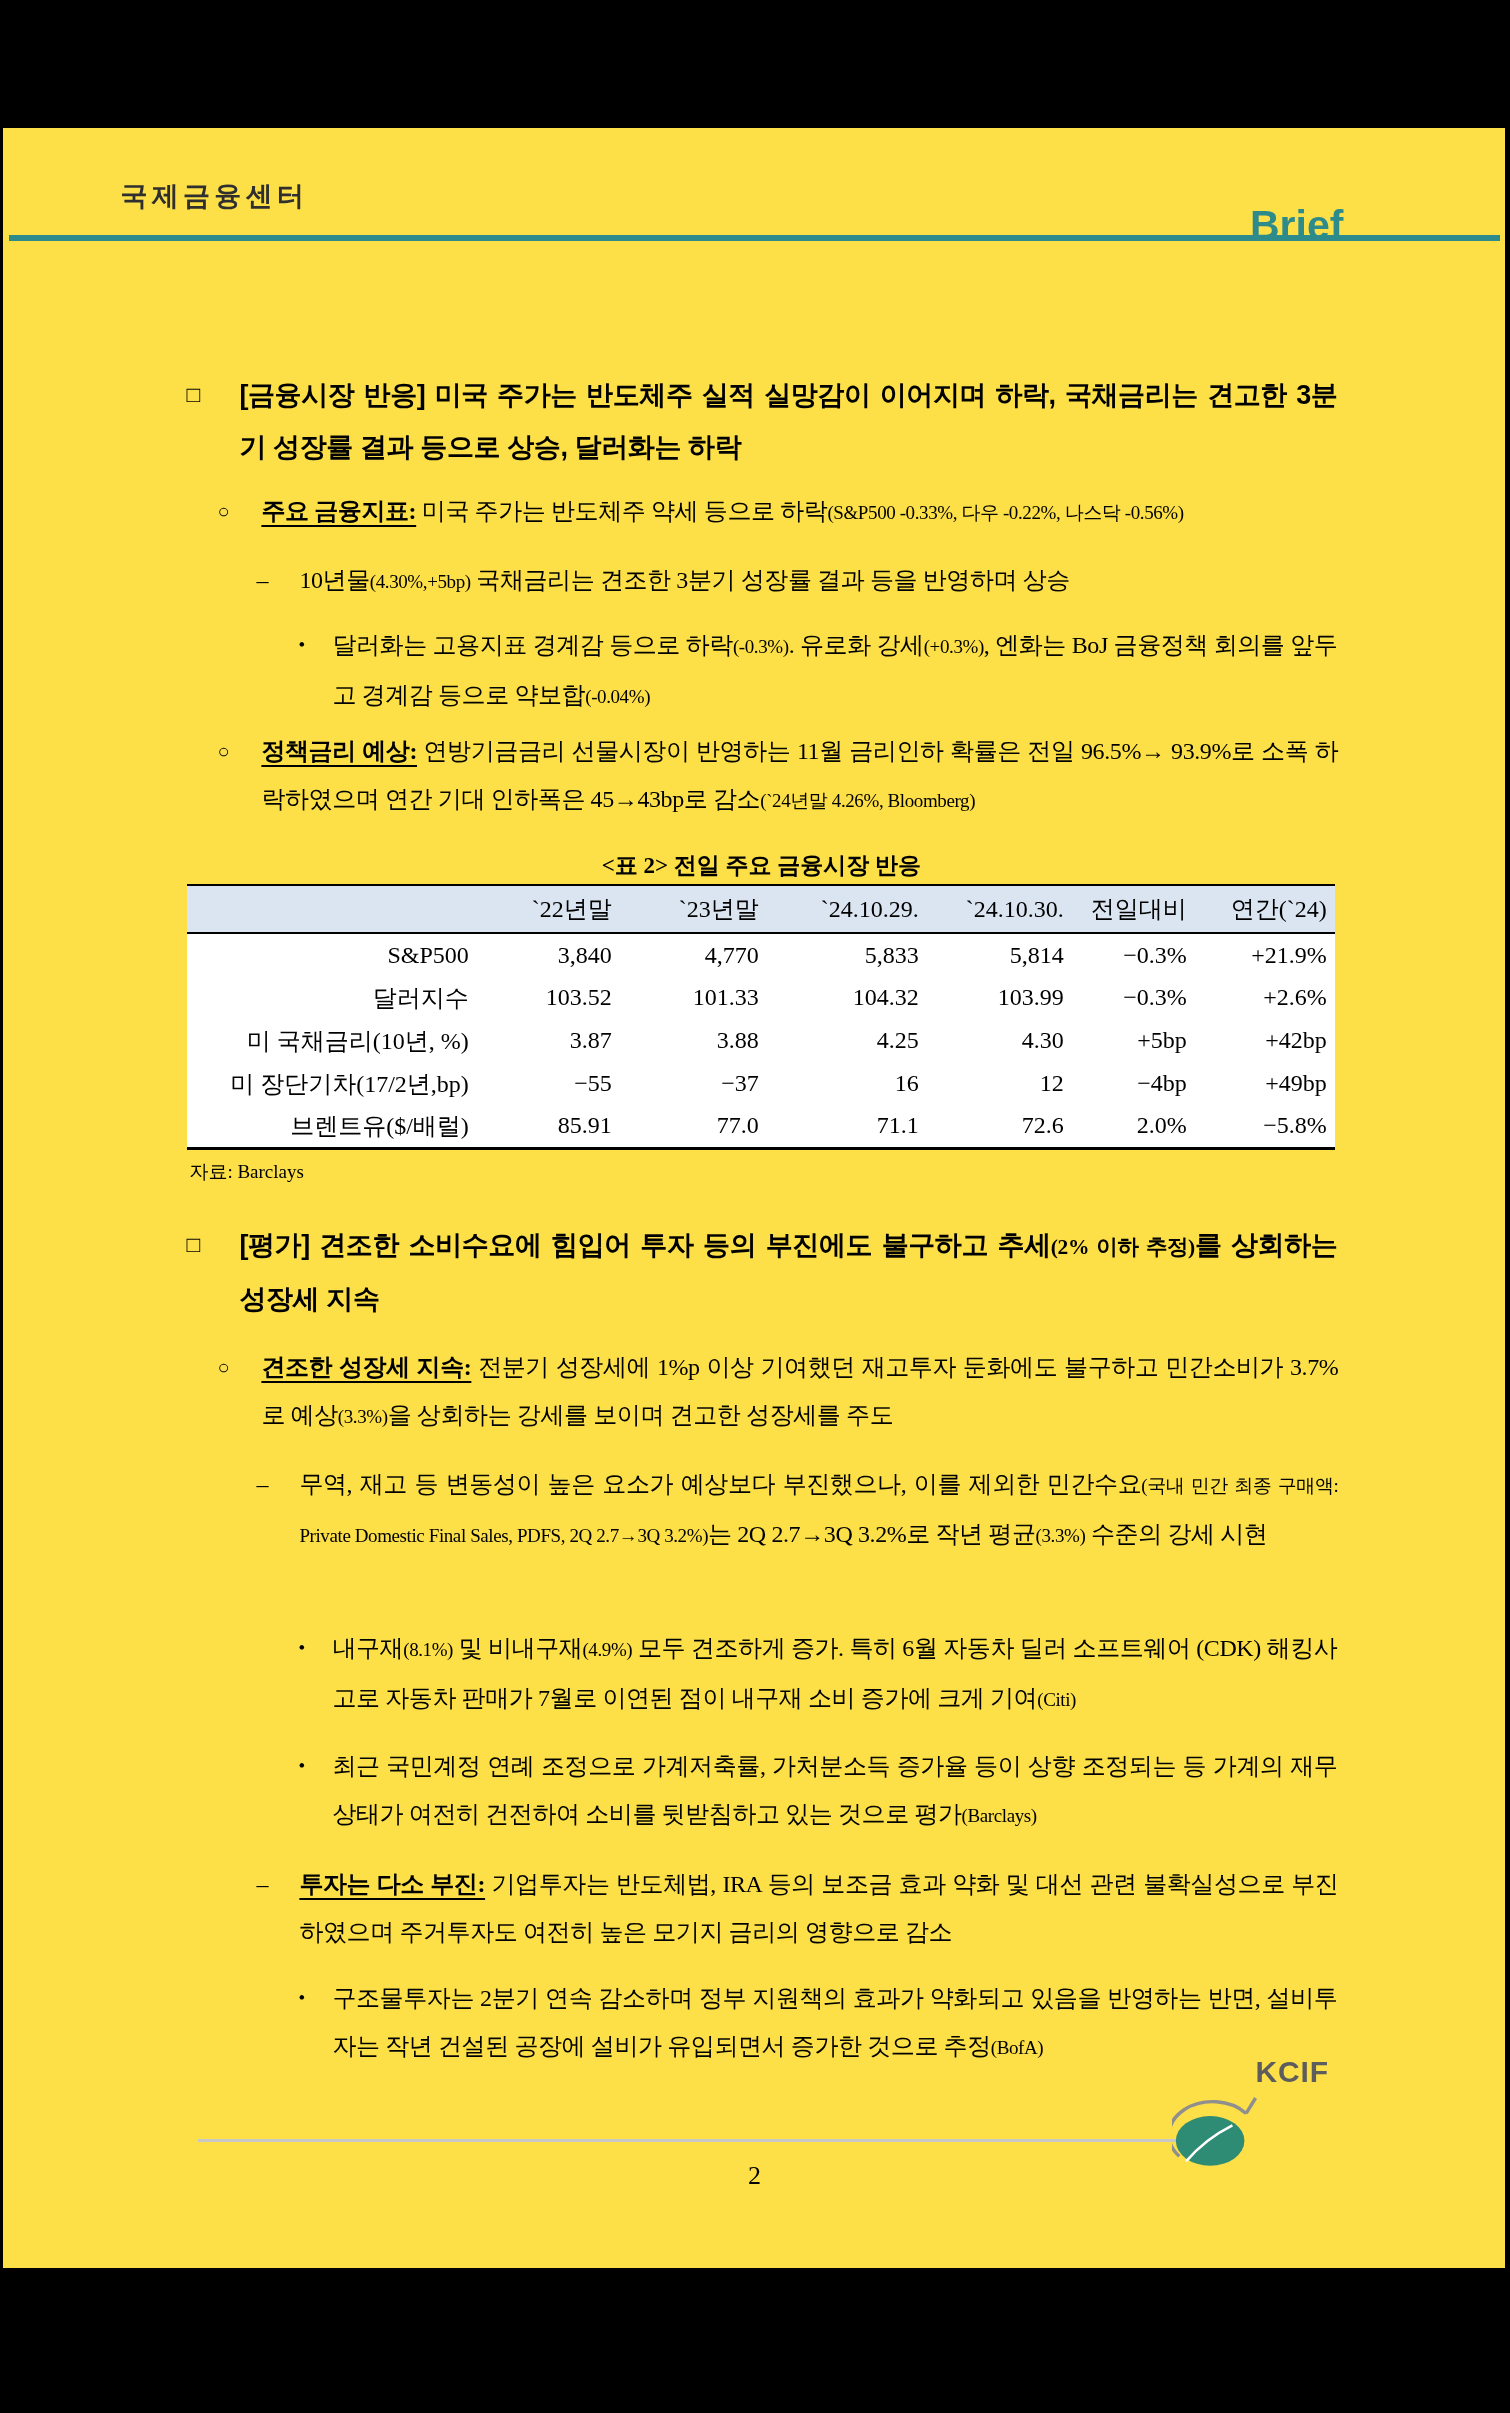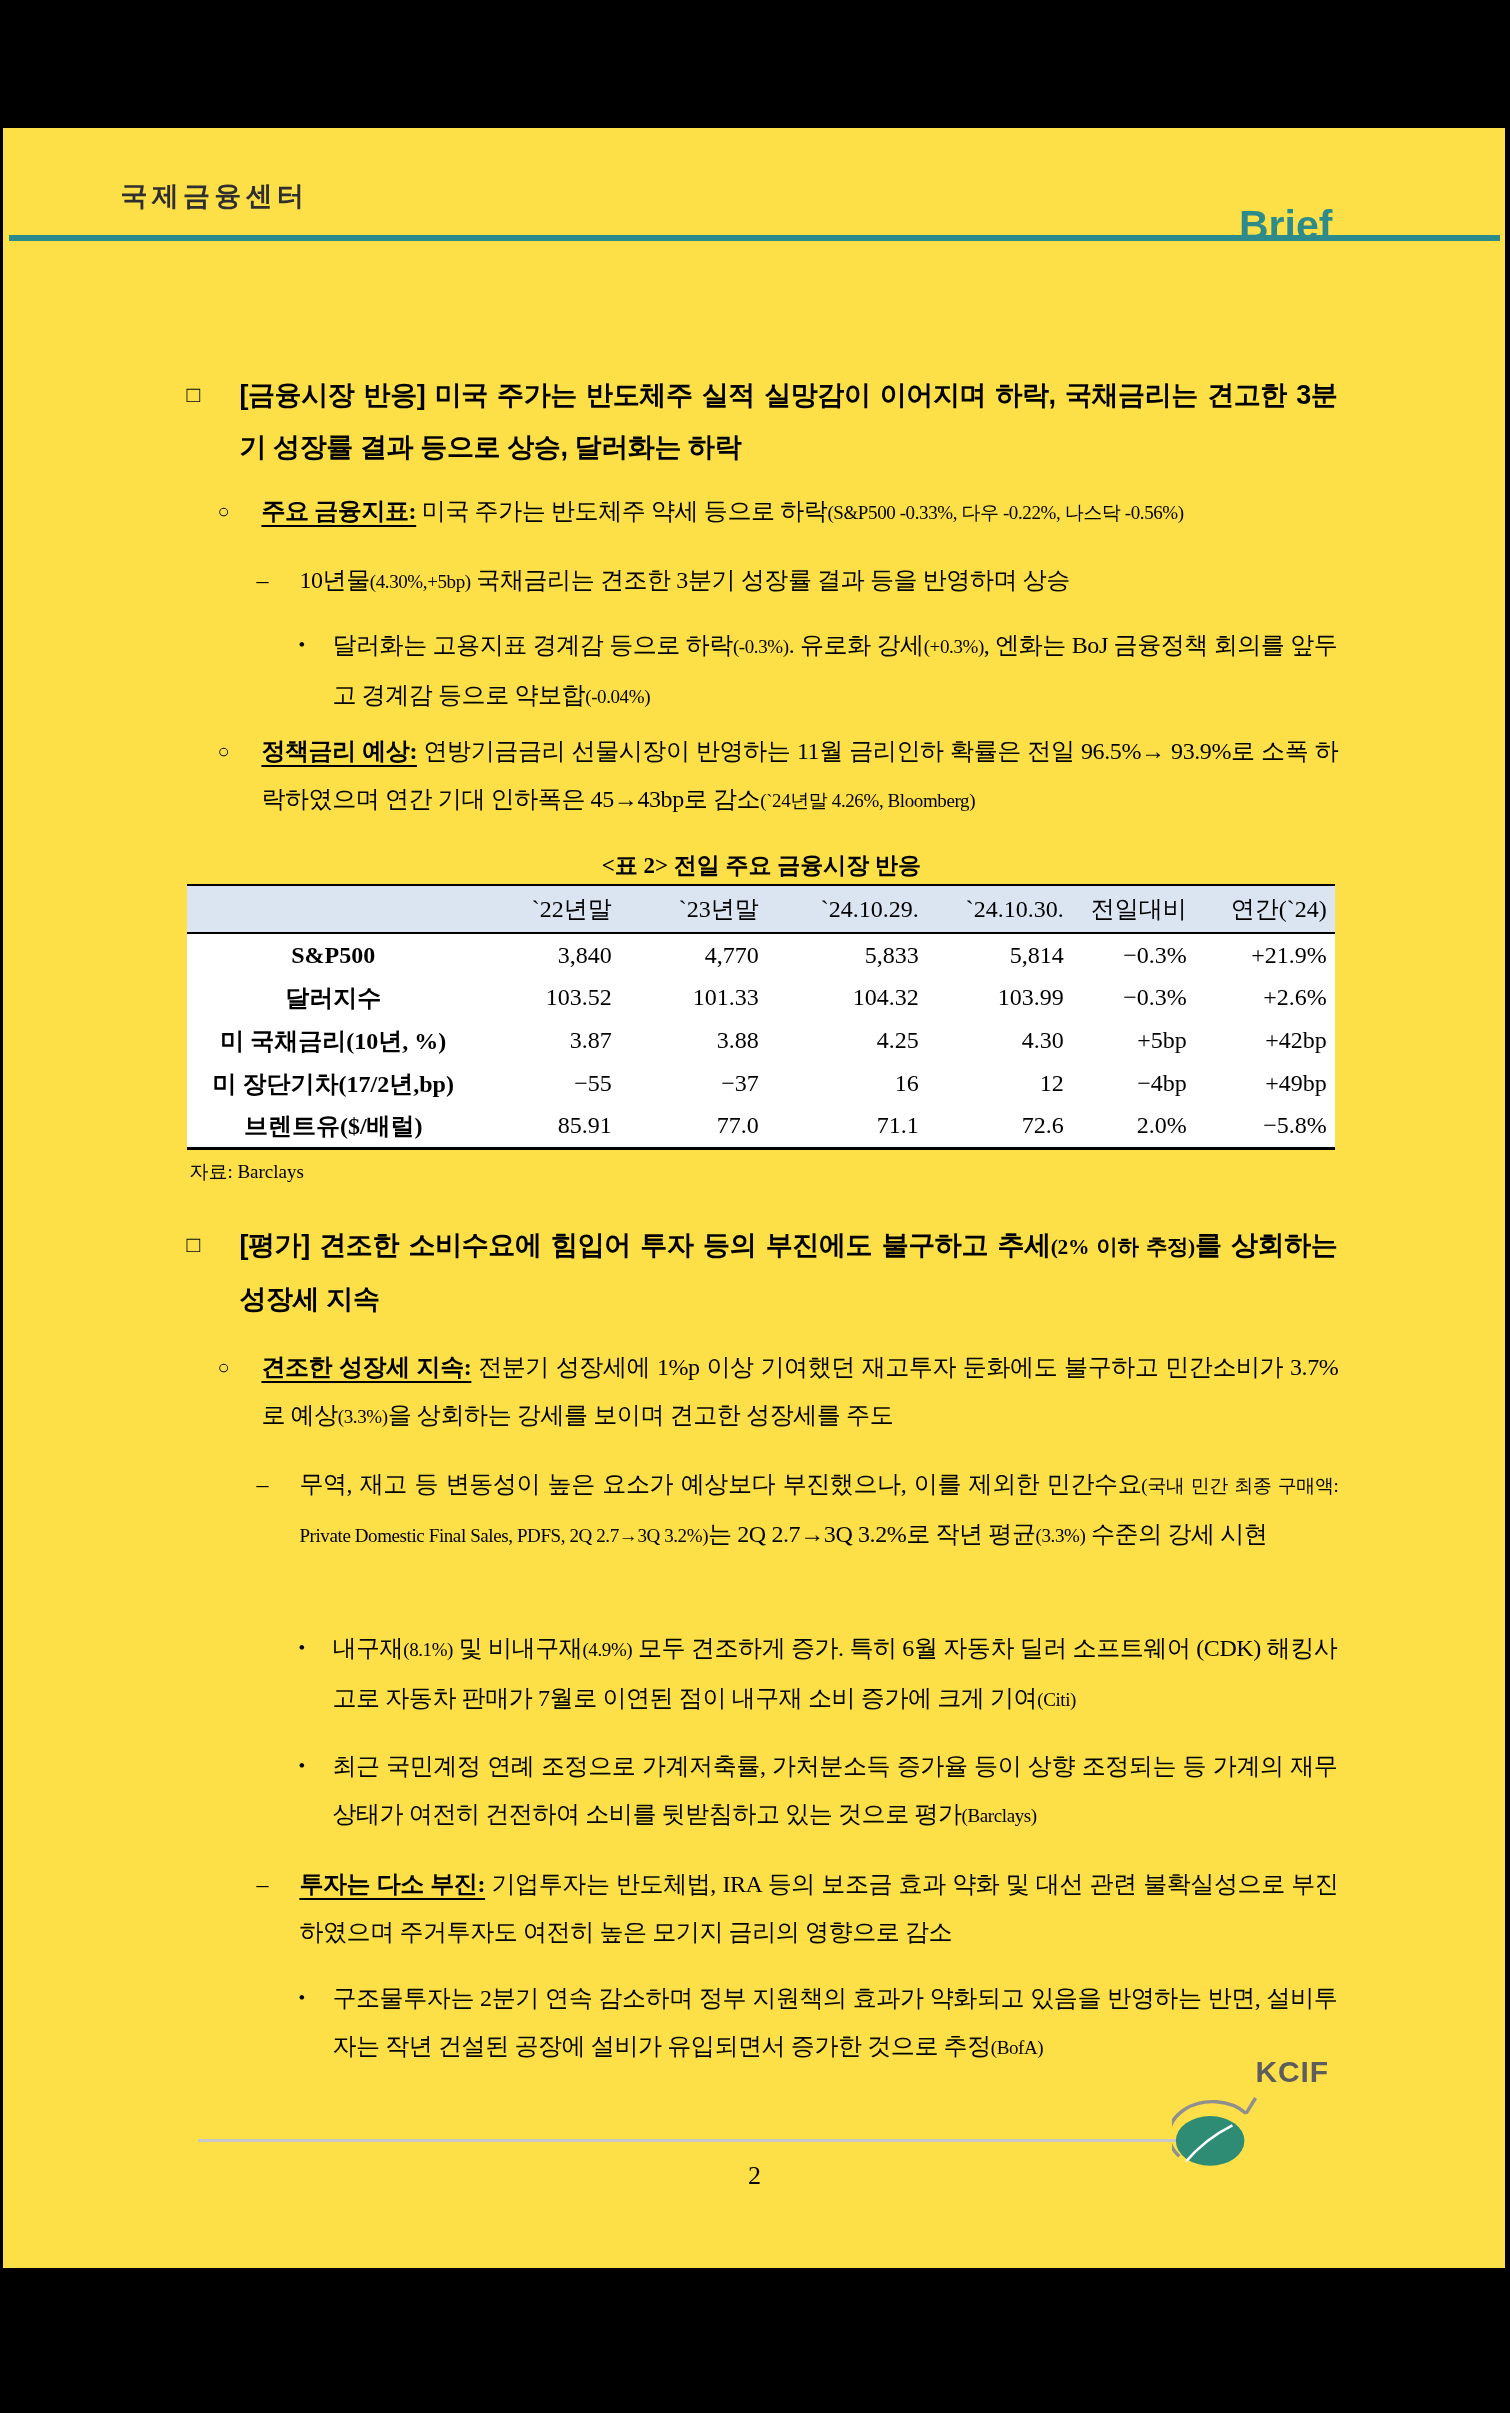--- a/index.html
+++ b/index.html
@@ -11,21 +11,21 @@
     position:absolute;left:3.4px;top:128px;width:1502px;height:2140px;
     background:#fde047;overflow:hidden;
   }
   
   .org{
     position:absolute;left:117px;top:50px;
     font-family:"Liberation Sans","DejaVu Sans",sans-serif;
     font-weight:700;font-size:27px;letter-spacing:4.3px;color:#2f2f2f;
   }
   .brand{
-    position:absolute;right:173px;top:74px;
+    position:absolute;right:162px;top:74px;
     font-family:"Liberation Sans","DejaVu Sans",sans-serif;
     font-weight:700;font-size:41px;color:var(--accent-teal);
   }
   .rule{
     position:absolute;left:5.2px;right:5.2px;top:107px;height:6px;
     background:var(--accent-teal);
   }
   
   .para{
     position:absolute;text-align:justify;color:#000;
@@ -57,21 +57,21 @@
     border-top:2.6px solid #000;border-bottom:3.4px solid #000;
   }
   #table-host thead{border-bottom:2.6px solid #000;}
   #table-host thead tr{height:48px;background:var(--table-header-bg);border-radius:11px;}
   #table-host tbody tr{height:43px;background:#fff;}
   #table-host th,#table-host td{
     font-size:24px;font-weight:400;text-align:right;
     padding:0 8.6px 0 0;white-space:nowrap;color:#000;
   }
   #table-host th:first-child,#table-host td:first-child{
-    text-align:center;padding-left:10.3px;font-weight:bold;
+    text-align:right;padding-left:10.3px;
   }
   .table-source{
     position:absolute;left:186px;top:1031px;font-size:19px;color:#000;
   }
   
   .footer-line{
     position:absolute;left:195px;top:2011px;width:983px;height:2.6px;
     background:var(--footer-line);
   }
   .kcif-logo{position:absolute;left:1169px;top:1958px;}

